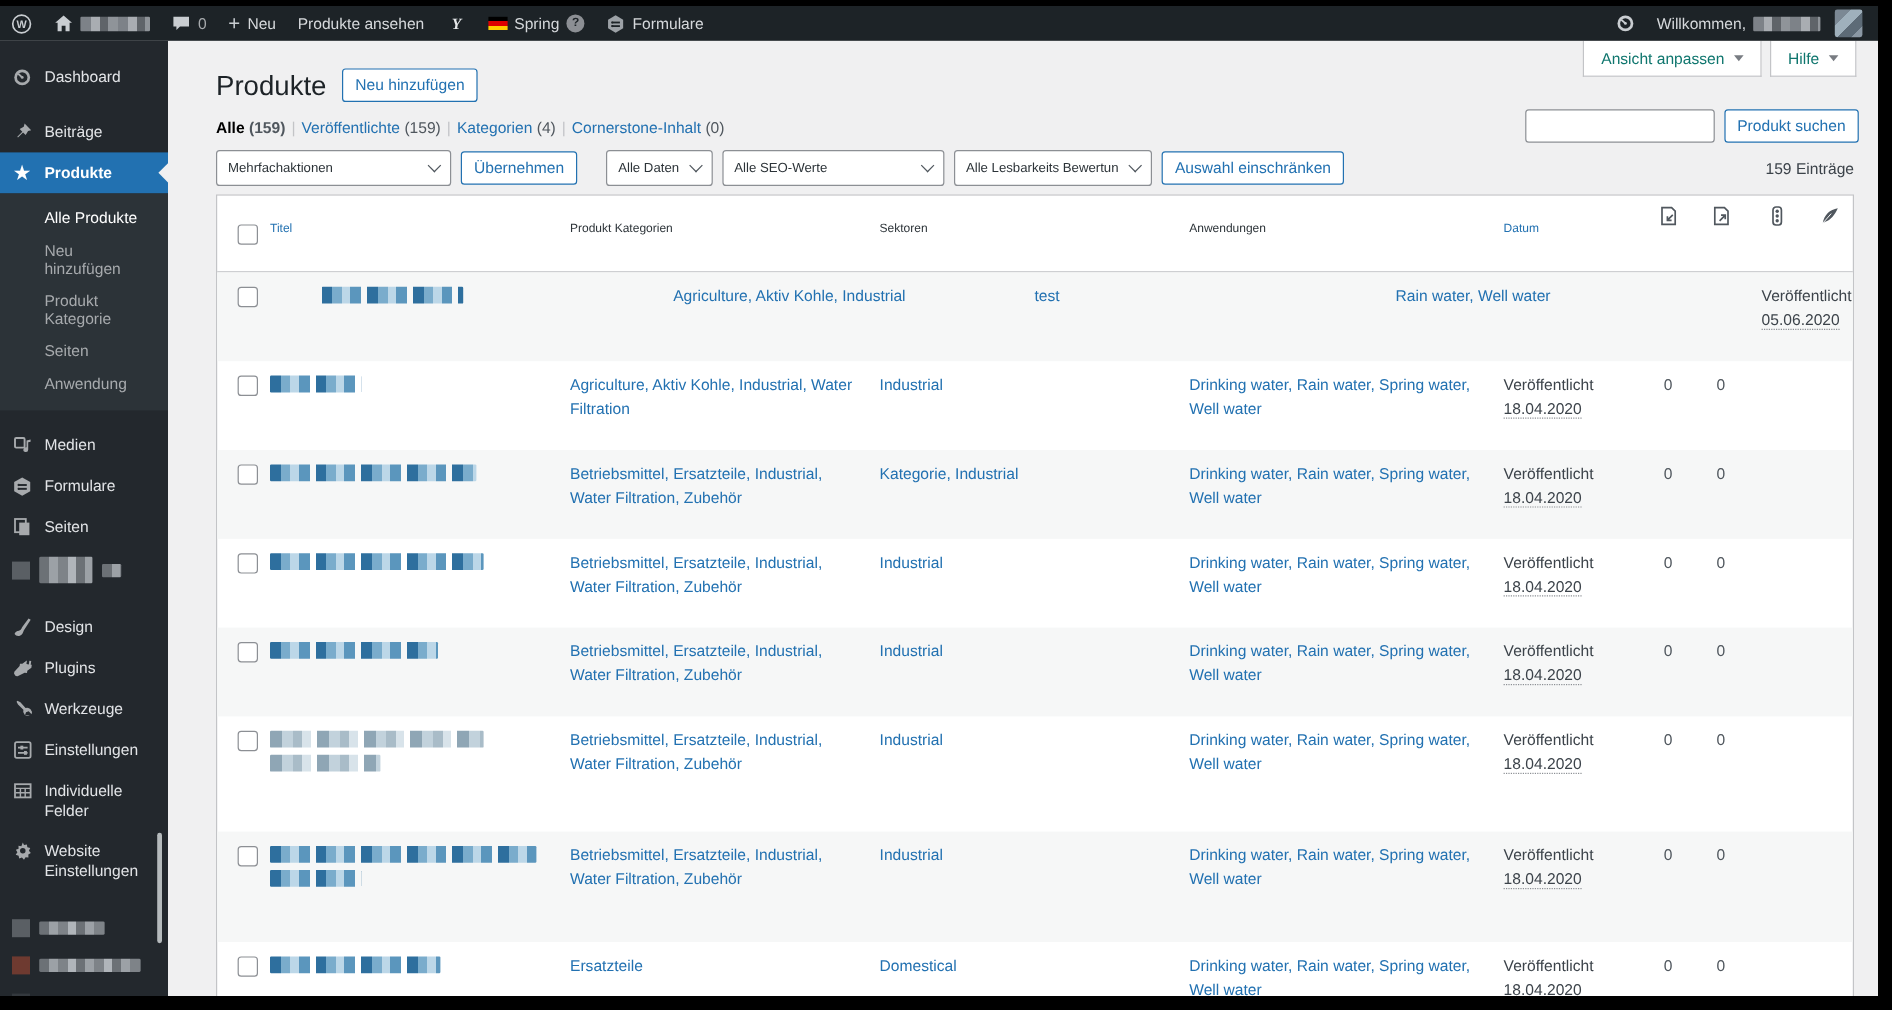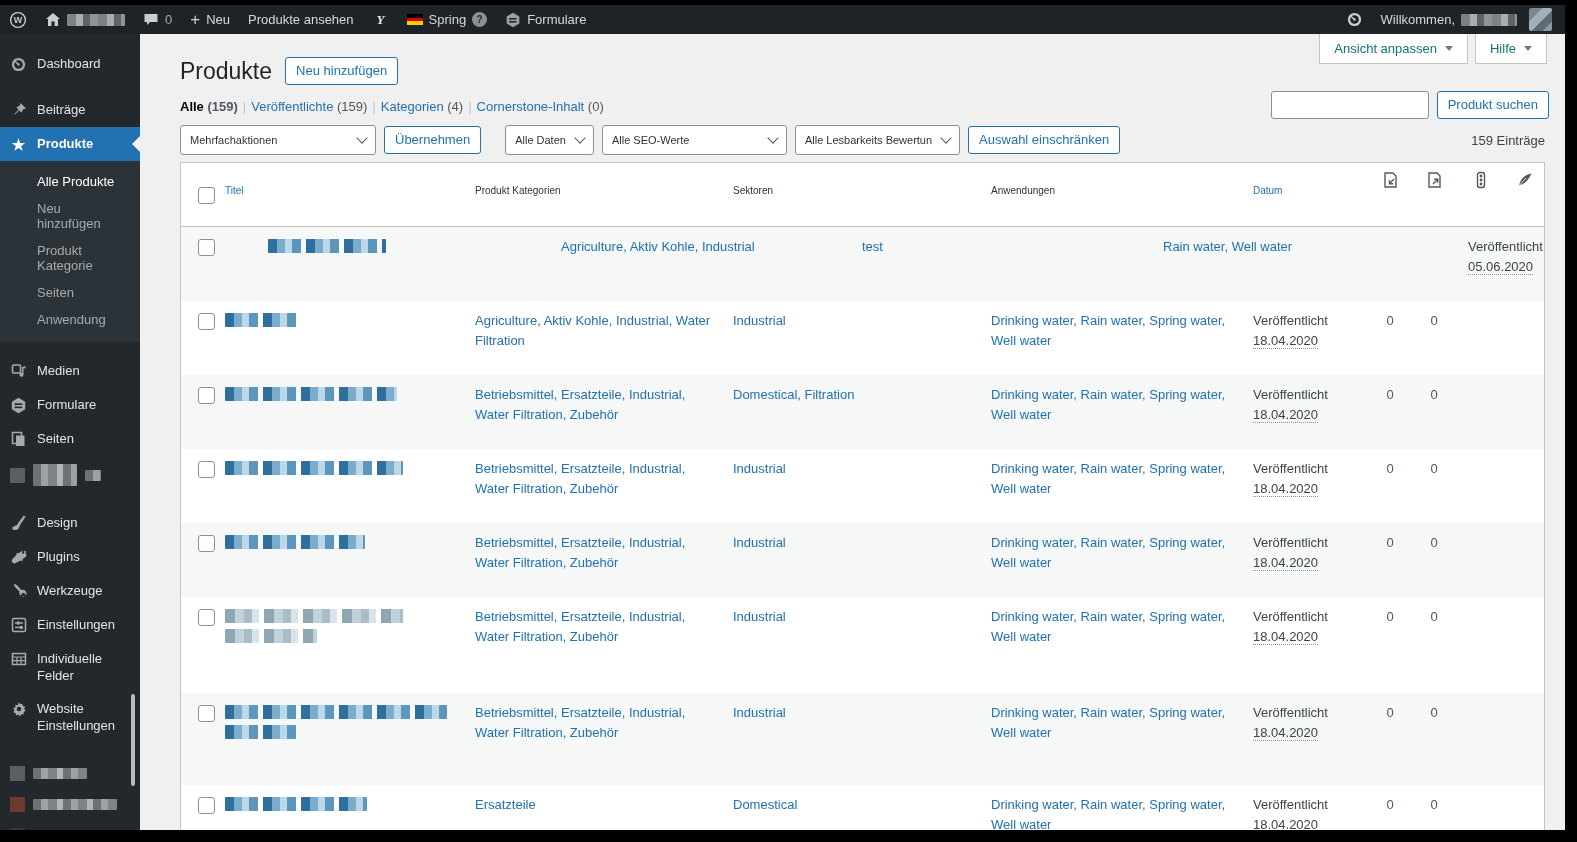--- a/index.html
+++ b/index.html
@@ -419,21 +419,21 @@
   </div>
 
   <div class="tr odd" style="min-height: 74px;">
     <div class="td">
               <span class="cb" style="display:block"></span>
             </div>
     <div class="td">
               <span class="strip" style="width: 172px;"></span>
             </div>
     <div class="td link">Betriebsmittel, Ersatzteile, Industrial, Water Filtration, Zubehör</div>
-    <div class="td link">Domestical, Filtration</div>
+    <div class="td link">Kategorie, Industrial</div>
     <div class="td link">Drinking water, Rain water, Spring water, Well water</div>
     <div class="td datecell"><span>Veröffentlicht</span><br><span class="dt">18.04.2020</span></div>
     <div class="td num">0</div>
     <div class="td num">0</div>
     <div class="td"><span class="dot"></span></div>
     <div class="td"><span class="dot"></span></div>
   </div>
 
   <div class="tr even" style="min-height: 74px;">
     <div class="td">

